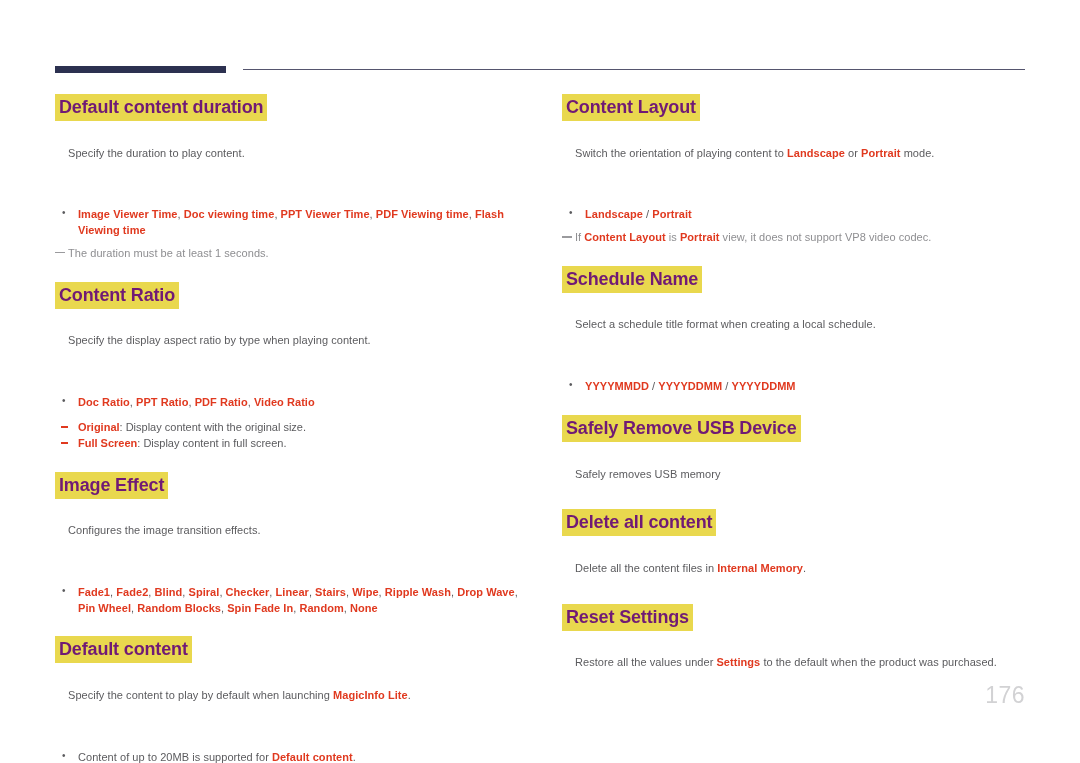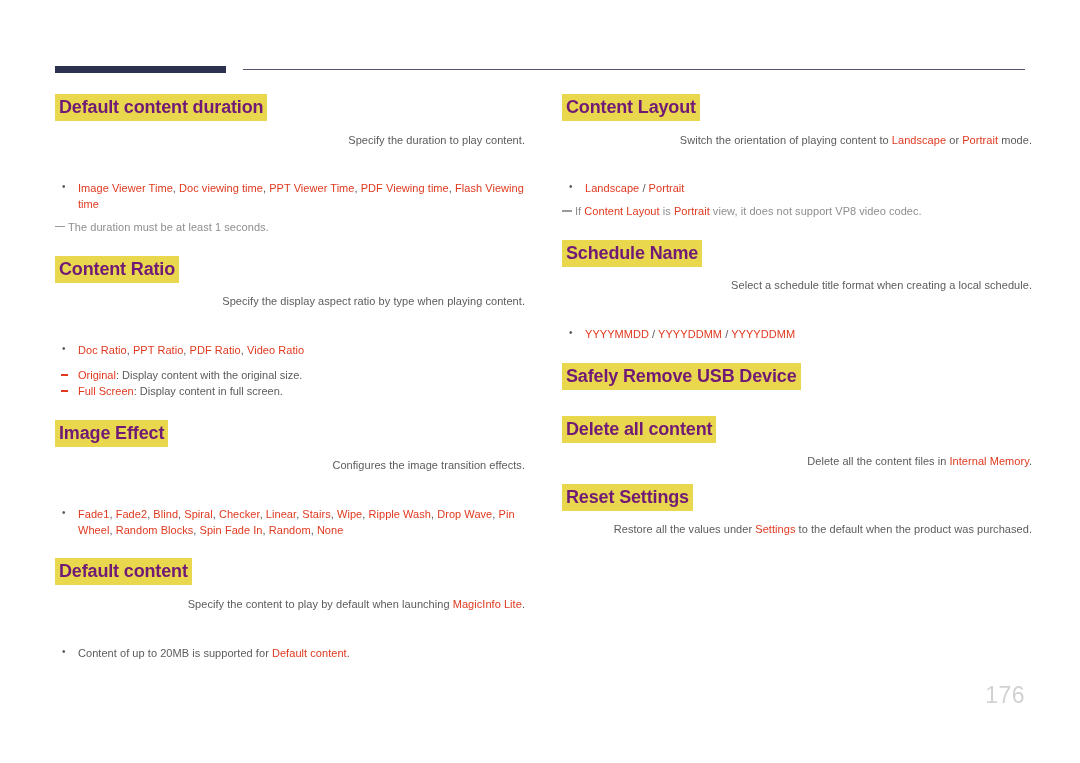--- a/index.html
+++ b/index.html
@@ -68,27 +68,26 @@
   }
   h2.section-title > span.hl {
     background: #e9d84e;
     padding: 3px 4px 4px 4px;
     box-decoration-break: clone;
     -webkit-box-decoration-break: clone;
   }
 
   
   p.body {
-    margin: 0;
+    margin: 13px;
     padding: 0;
     font-size: 11px;
     line-height: 1.45;
     color: #5b5b5e;
     letter-spacing: 0.05px;
-    text-align: right;
   }
 
   
   ul.bullets {
     list-style: none;
     margin: 0;
     padding: 0;
   }
   ul.bullets > li {
     position: relative;
@@ -144,21 +143,21 @@
     content: "";
     position: absolute;
     left: 0;
     top: 6px;
     width: 10px;
     height: 1.5px;
     background: #9a9a9d;
   }
 
   
-  .rd { color: #e0391f; font-weight: normal; }
+  .rd { color: #e0391f; font-weight: bold; }
   .gy { color: #5b5b5e; font-weight: normal; }
   .gy-note { color: #8e8e91; font-weight: normal; }
 
   
   .gap-title-body { height: 14px; }
   .gap-body-list  { height: 5px; }
   .gap-block-lg   { height: 22px; }
   .gap-block-md   { height: 16px; }
   .gap-note       { height: 7px; }
 
@@ -250,20 +249,21 @@
     <p class="body">Select a schedule title format when creating a local schedule.</p>
     <div class="gap-body-list"></div>
     <ul class="bullets">
       <li><span class="rd">YYYYMMDD</span><span class="gy"> / </span><span class="rd">YYYYDDMM</span><span class="gy"> / </span><span class="rd">YYYYDDMM</span></li>
     </ul>
 
     <div class="gap-block-lg"></div>
 
     <h2 class="section-title"><span class="hl">Safely Remove USB Device</span></h2>
     <div class="gap-title-body"></div>
+    <p class="body">Safely removes USB memory</p>
 
     <div class="gap-block-md"></div>
 
     <h2 class="section-title"><span class="hl">Delete all content</span></h2>
     <div class="gap-title-body"></div>
     <p class="body"><span class="gy">Delete all the content files in </span><span class="rd">Internal Memory</span><span class="gy">.</span></p>
 
     <div class="gap-block-md"></div>
 
     <h2 class="section-title"><span class="hl">Reset Settings</span></h2>

